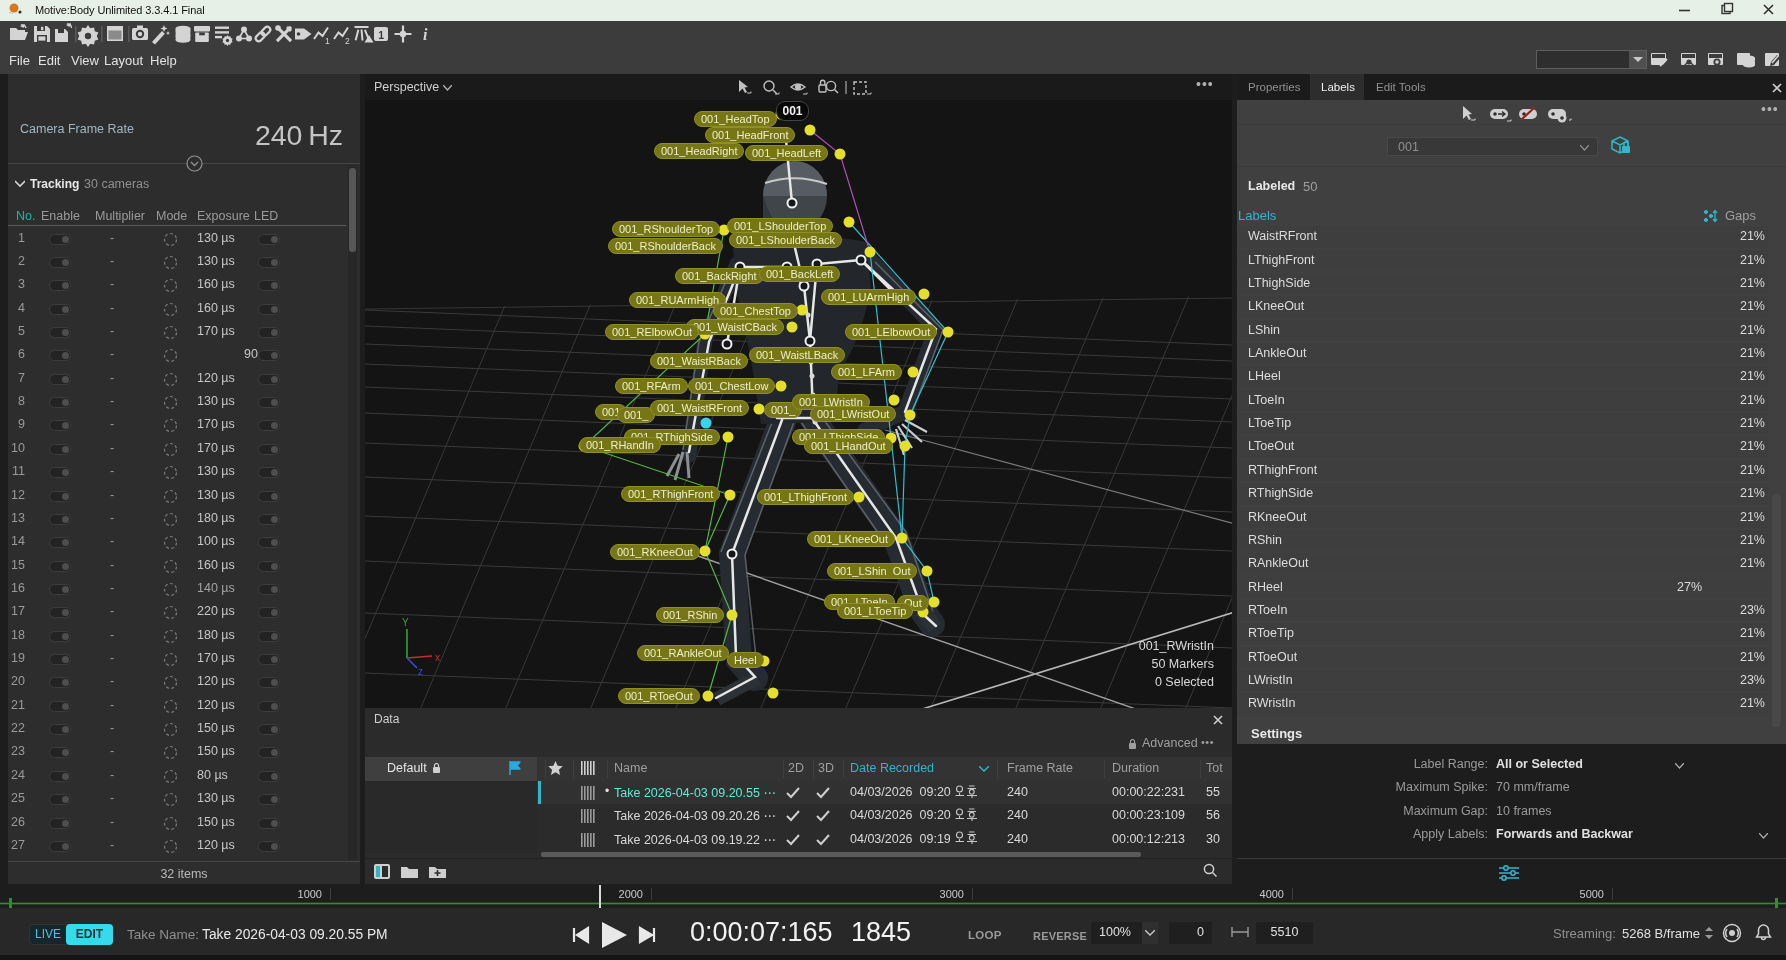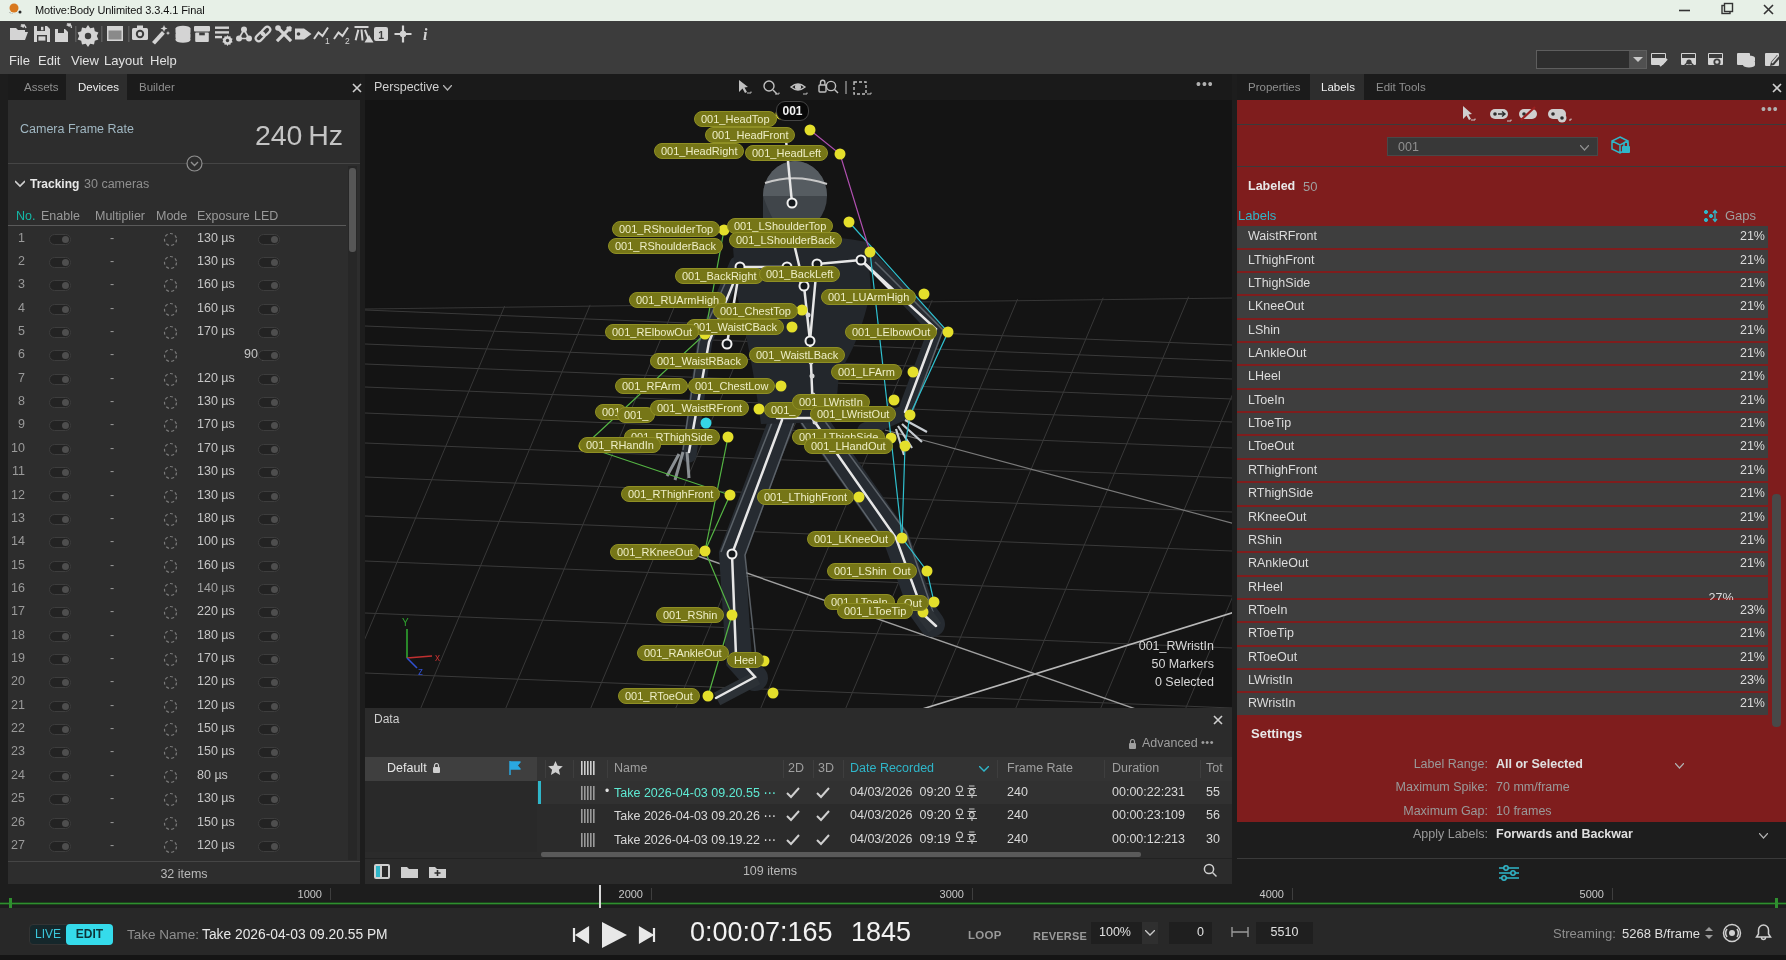--- a/index.html
+++ b/index.html
@@ -164,29 +164,20 @@
           <path d="M-2 -2 v3 a6 2.4 0 0 0 12 0 v-3 z M-2 2 v3 a6 2.4 0 0 0 12 0 v-3 z"></path>
         </g>
    <g transform="translate(123,10)">
           <rect x="-8" y="-7" width="14" height="13" rx="1"></rect>
           <path d="M-2 2 l6 -7 3 3 -6 7 -4 1 z" fill="#3c3c3c"></path>
           <path d="M-1 3 l6 -7" stroke="#d4d4d4" stroke-width="1.6"></path>
         </g>
  </svg>
 </div>
 <div class="abs" style="left:8px;top:74px;width:352px;height:810px;background:#2d2d2d;">
-      <div class="abs" style="left:0;top:0;width:352px;height:26px;background:#1b1b1b;">
-        <div class="abs" style="left:58px;top:0;width:61px;height:26px;background:#2d2d2d;"></div>
-        <div class="abs" style="left:16px;top:7px;font-size:11.5px;color:#8f8f8f;">Assets</div>
-        <div class="abs" style="left:70px;top:7px;font-size:11.5px;color:#f0f0f0;">Devices</div>
-        <div class="abs" style="left:131px;top:7px;font-size:11.5px;color:#8f8f8f;">Builder</div>
-        <svg class="abs" style="left:344px;top:9px" width="10" height="10">
-          <path d="M1 1 L9 9 M9 1 L1 9" stroke="#cfcfcf" stroke-width="1.6"></path>
-        </svg>
-      </div>
       <div class="abs" style="left:12px;top:48px;font-size:12.5px;color:#a0b7c2;">Camera Frame Rate</div>
       <div class="abs" style="left:0px;top:45px;width:335px;height:34px;font-size:28.5px;color:#c4c4c4;text-align:right;">240 Hz</div>
       <div class="abs" style="left:0;top:89px;width:352px;height:1px;background:#454545;"></div>
       <svg class="abs" style="left:178px;top:81px" width="17" height="17">
         <circle cx="8.5" cy="8.5" r="7.5" fill="#2d2d2d" stroke="#909090" stroke-width="1.2"></circle>
         <path d="M5 7 l3.5 3.5 L12 7" stroke="#909090" stroke-width="1.4" fill="none"></path>
       </svg>
       <svg class="abs" style="left:7px;top:106px" width="10" height="8">
         <path d="M0 1 L5 6 L10 1" stroke="#cfcfcf" stroke-width="1.6" fill="none"></path>
       </svg>
@@ -873,27 +864,26 @@
         <rect x="2" y="2" width="4" height="11" fill="#2fb6c9"></rect>
         <rect x="8" y="2" width="6" height="11" fill="#2b2b2b"></rect>
       </svg>
       <svg class="abs" style="left:36px;top:157px" width="17" height="13" fill="#cfcfcf">
         <path d="M0 2 h6 l2 2 h9 v9 h-17 z"></path>
       </svg>
       <svg class="abs" style="left:64px;top:157px" width="17" height="13" fill="#cfcfcf">
         <path d="M0 2 h6 l2 2 h9 v9 h-17 z"></path>
         <path d="M8.5 5 v6 M5.5 8 h6" stroke="#2b2b2b" stroke-width="1.6"></path>
       </svg>
-      <div class="abs" style="left:0;top:156px;width:810px;text-align:center;font-size:12.5px;color:#b8b8b8;">109 items</div>
       <svg class="abs" style="left:838px;top:155px" width="15" height="15" fill="none" stroke="#cfcfcf" stroke-width="1.5">
         <circle cx="6" cy="6" r="4.6"></circle>
         <path d="M9.5 9.5 l4 4"></path>
       </svg>
     </div>
-    <div class="abs" style="left:1237px;top:74px;width:549px;height:748px;background:#7f1d1d;">
+    <div class="abs" style="left:1237px;top:74px;width:549px;height:670px;background:#404040;">
       <div class="abs" style="left:0;top:0;width:549px;height:26px;background:#1b1b1b;">
         <div class="abs" style="left:73px;top:0;width:54px;height:26px;background:#2d2d2d;"></div>
         <div class="abs" style="left:11px;top:7px;font-size:11.5px;color:#8f8f8f;">Properties</div>
         <div class="abs" style="left:84px;top:7px;font-size:11.5px;color:#f0f0f0;">Labels</div>
         <div class="abs" style="left:139px;top:7px;font-size:11.5px;color:#8f8f8f;">Edit Tools</div>
         <svg class="abs" style="left:535px;top:9px" width="10" height="10">
           <path d="M1 1 L9 9 M9 1 L1 9" stroke="#cfcfcf" stroke-width="1.6"></path>
         </svg>
       </div>
       <svg class="abs" style="left:222px;top:30px" width="130" height="20" fill="#cfcfcf">
@@ -979,21 +969,21 @@
       <div class="abs" style="left:11px;top:435.5px;font-size:12.5px;color:#dcdcdc;">RKneeOut</div>
       <div class="abs" style="left:440px;top:435.5px;width:88px;text-align:right;font-size:12.5px;color:#dcdcdc;">21%</div>
       <div class="abs" style="left:0;top:455.9px;width:531px;height:21.4px;background:#3e3e3e;"></div>
       <div class="abs" style="left:11px;top:458.9px;font-size:12.5px;color:#dcdcdc;">RShin</div>
       <div class="abs" style="left:440px;top:458.9px;width:88px;text-align:right;font-size:12.5px;color:#dcdcdc;">21%</div>
       <div class="abs" style="left:0;top:479.2px;width:531px;height:21.4px;background:#3e3e3e;"></div>
       <div class="abs" style="left:11px;top:482.2px;font-size:12.5px;color:#dcdcdc;">RAnkleOut</div>
       <div class="abs" style="left:440px;top:482.2px;width:88px;text-align:right;font-size:12.5px;color:#dcdcdc;">21%</div>
       <div class="abs" style="left:0;top:502.6px;width:531px;height:21.4px;background:#3e3e3e;"></div>
       <div class="abs" style="left:11px;top:505.6px;font-size:12.5px;color:#dcdcdc;">RHeel</div>
-      <div class="abs" style="left:440px;top:505.6px;width:88px;text-align:center;font-size:12.5px;color:#dcdcdc;margin-top:11px;">27%</div>
+      <div class="abs" style="left:440px;top:505.6px;width:88px;text-align:left;font-size:12.5px;color:#dcdcdc;">27%</div>
       <div class="abs" style="left:0;top:526.0px;width:531px;height:21.4px;background:#3e3e3e;"></div>
       <div class="abs" style="left:11px;top:529.0px;font-size:12.5px;color:#dcdcdc;">RToeIn</div>
       <div class="abs" style="left:440px;top:529.0px;width:88px;text-align:right;font-size:12.5px;color:#dcdcdc;">23%</div>
       <div class="abs" style="left:0;top:549.3px;width:531px;height:21.4px;background:#3e3e3e;"></div>
       <div class="abs" style="left:11px;top:552.3px;font-size:12.5px;color:#dcdcdc;">RToeTip</div>
       <div class="abs" style="left:440px;top:552.3px;width:88px;text-align:right;font-size:12.5px;color:#dcdcdc;">21%</div>
       <div class="abs" style="left:0;top:572.7px;width:531px;height:21.4px;background:#3e3e3e;"></div>
       <div class="abs" style="left:11px;top:575.7px;font-size:12.5px;color:#dcdcdc;">RToeOut</div>
       <div class="abs" style="left:440px;top:575.7px;width:88px;text-align:right;font-size:12.5px;color:#dcdcdc;">21%</div>
       <div class="abs" style="left:0;top:596.0px;width:531px;height:21.4px;background:#3e3e3e;"></div>

